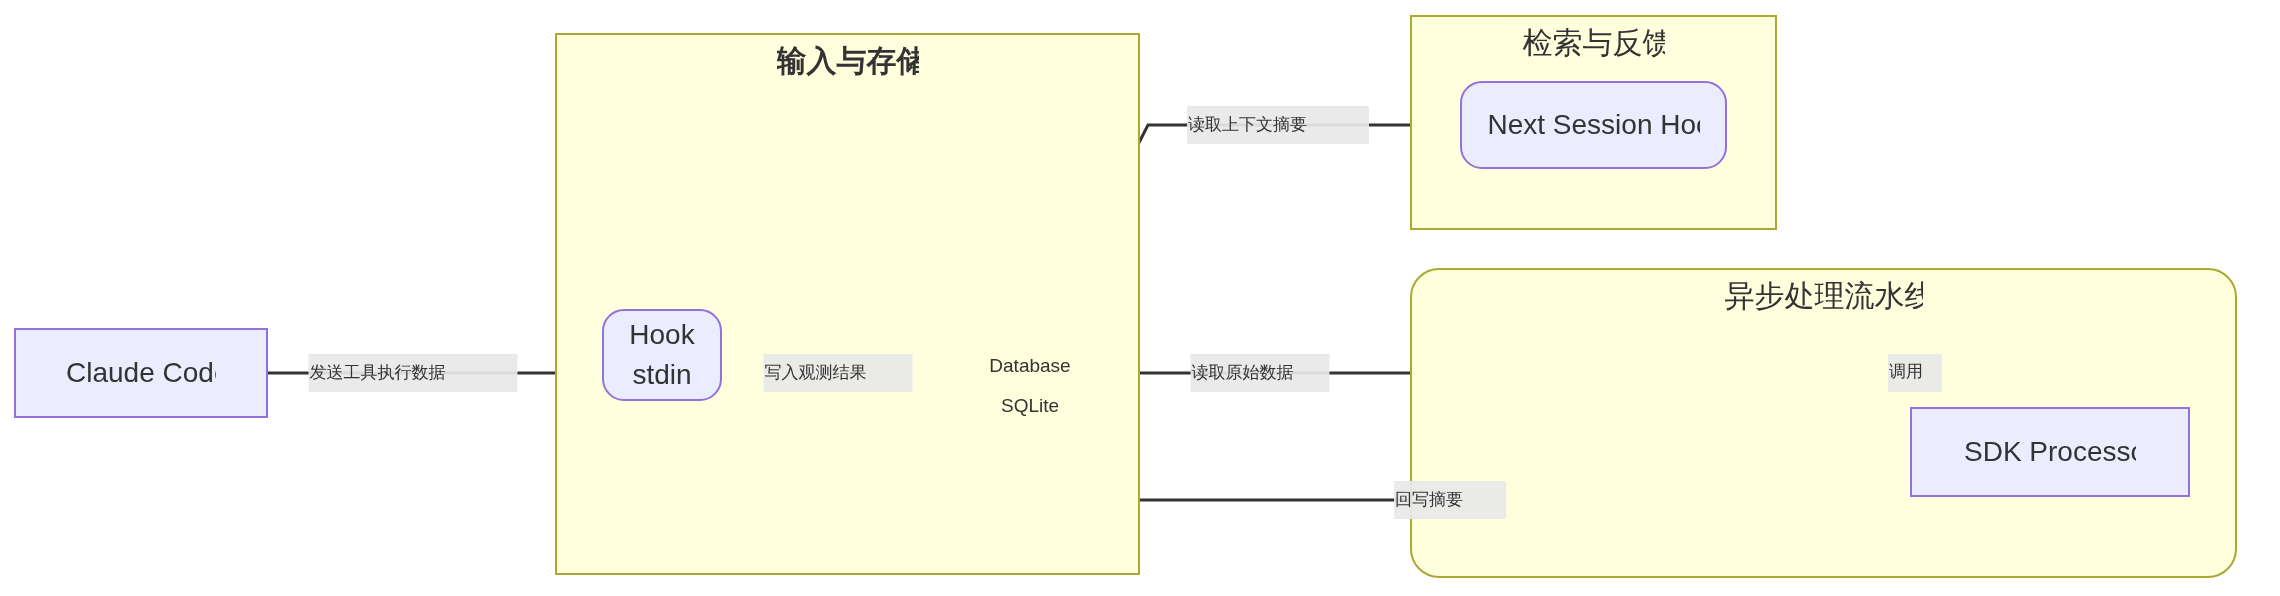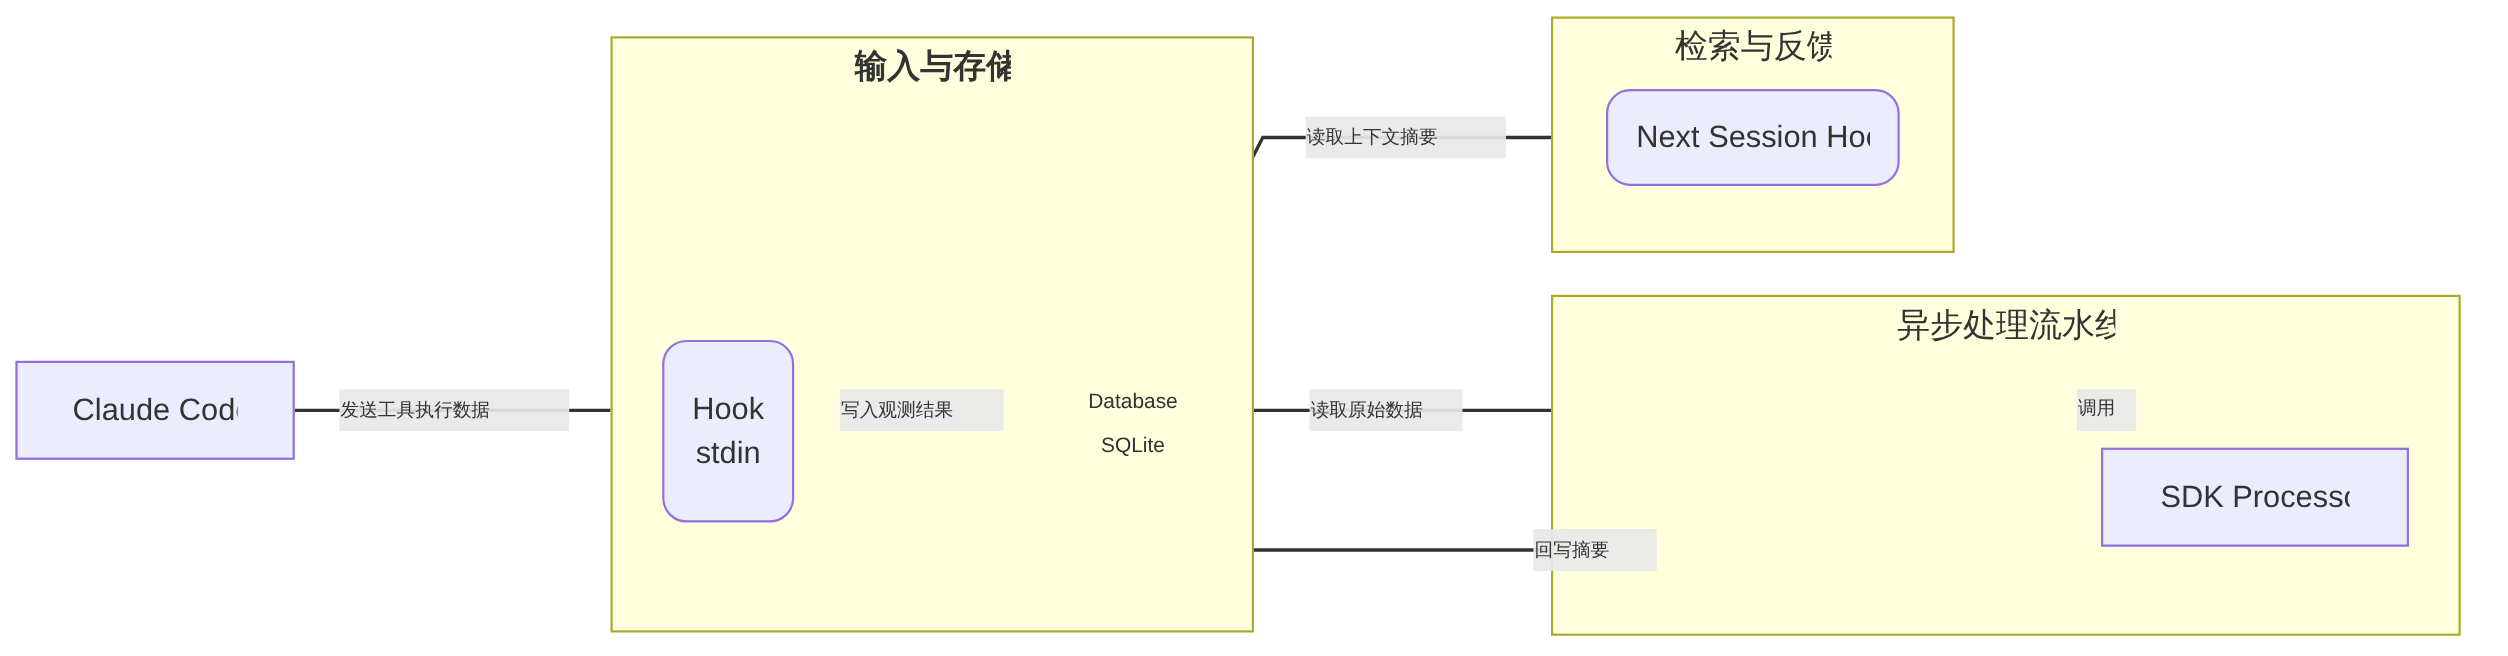--- a/index.html
+++ b/index.html
@@ -28,21 +28,21 @@
     line-height:36px;
     white-space:nowrap;
     overflow:hidden;
     text-align:left;
     color:#333333;
   }
   #cluster-input-storage{left:555px;top:33px;width:585px;height:542px;font-weight:bold;}
   #cluster-input-storage .cluster-title{width:142px;}
   #cluster-retrieval-feedback{left:1410px;top:15px;width:367px;height:215px;}
   #cluster-retrieval-feedback .cluster-title{width:142px;}
-  #cluster-async-pipeline{left:1410px;top:268px;width:827px;height:310px;}
+  #cluster-async-pipeline{left:1410px;top:268px;width:827px;height:310px;border-radius:29px;}
   #cluster-async-pipeline .cluster-title{width:198px;}
 
   
   .node{
     position:absolute;
     background:#ECECFF;
     border:2.5px solid #9370DB;
     box-sizing:border-box;
     display:flex;
     flex-direction:column;
@@ -55,21 +55,21 @@
     line-height:40px;
     white-space:nowrap;
     overflow:hidden;
     text-align:left;
   }
   .rounded{border-radius:22px;}
 
   #node-claude-code{left:14px;top:328px;width:254px;height:90px;}
   #node-claude-code .line{width:150px;}
 
-  #node-hook-stdin{left:602px;top:309px;width:120px;height:166px;}
+  #node-hook-stdin{left:602px;top:309px;width:120px;height:92px;}
   #node-hook-stdin .line{width:auto;max-width:100px;text-align:center;}
 
   #node-next-session-hook{left:1460px;top:81px;width:267px;height:88px;}
   #node-next-session-hook .line{width:212px;}
 
   #node-worker-service{left:1453px;top:327px;width:279px;height:91px;}
   #node-worker-service .line{width:190px;}
 
   #node-sdk-processor{left:1910px;top:407px;width:280px;height:90px;}
   #node-sdk-processor .line{width:172px;}

